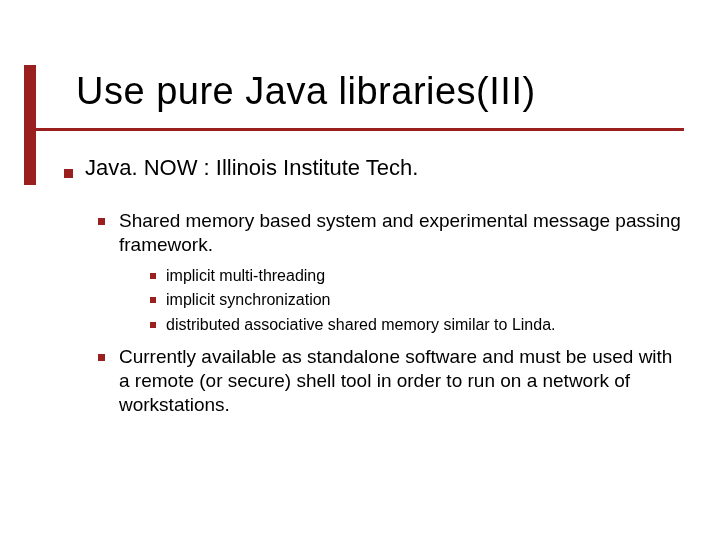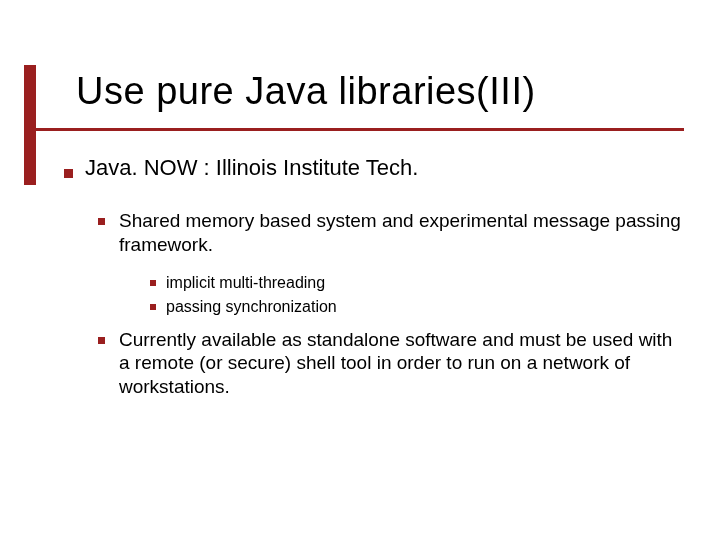--- a/index.html
+++ b/index.html
@@ -63,21 +63,21 @@
   .lvl2 {
     display: flex;
     align-items: flex-start;
     font-size: 19px;
     line-height: 1.25;
     margin-bottom: 5px;
     justify-content: center;
   }
   .lvl3-group {
     margin-left: 52px;
-    margin-top: 15px;
+    margin-top: 8px;
     margin-bottom: 10px;
   }
   .lvl3 {
     display: flex;
     align-items: flex-start;
     font-size: 16px;
     line-height: 1.35;
     margin-bottom: 3px;
   }
   .sq {
@@ -117,21 +117,25 @@
 
 
 
       <div class="lvl3-group">
         <div class="lvl3">
           <span class="sq sq3"></span>
           <span class="txt">implicit multi-threading</span>
         </div>
         <div class="lvl3">
           <span class="sq sq3"></span>
-          <span class="txt">passing synchronization</span>
+          <span class="txt">implicit synchronization</span>
+        </div>
+        <div class="lvl3">
+          <span class="sq sq3"></span>
+          <span class="txt">distributed associative shared memory similar to Linda.</span>
         </div>
       </div>
 
       <div class="lvl2">
         <span class="sq sq2"></span>
         <span class="txt">Currently available as standalone software and must be used with a remote (or secure) shell tool in order to run on a network of workstations.</span>
       </div>
 
     </div>
 

